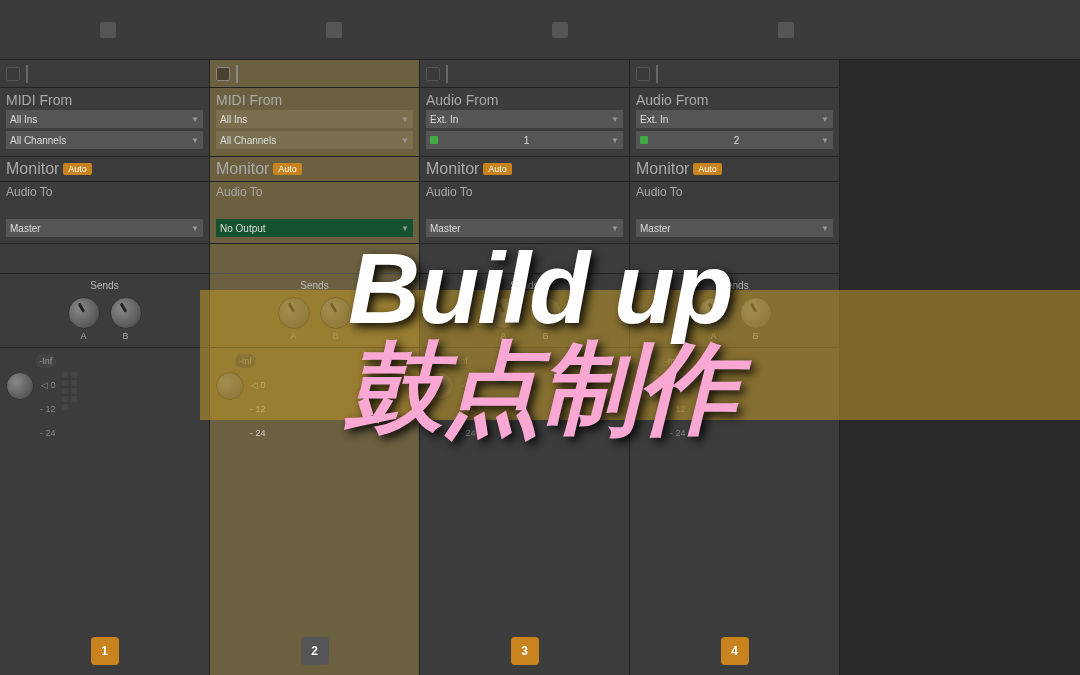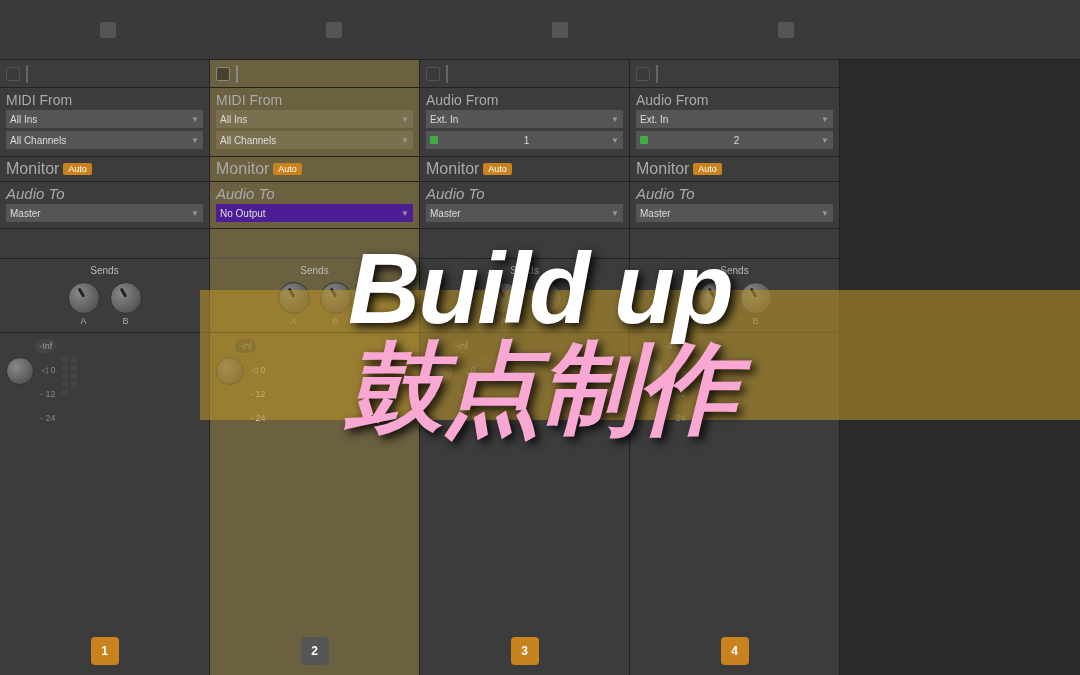--- a/index.html
+++ b/index.html
@@ -131,24 +131,23 @@
       color: #fff;
     }
 
     
     .audio-to-section {
       padding: 3px 6px;
       border-bottom: 1px solid #222;
     }
 
     .audio-to-label {
-      font-size: 15px;
+      font-size: 12px;
       color: #aaa;
-      margin-bottom: 2px;
-      font-style: italic;
+      margin-bottom: 20px;
     }
 
     
     .sends-section {
       padding: 6px;
       border-bottom: 1px solid #222;
     }
 
     .sends-label {
       font-size: 10px;
@@ -390,21 +389,21 @@
       </div>
     </div>
 
     <div class="monitor-row" style="background:#6b6040;">
       <span class="monitor-label">Monitor</span>
       <button class="monitor-btn auto">Auto</button>
     </div>
 
     <div class="audio-to-section" style="background:#6b6040;">
       <div class="audio-to-label">Audio To</div>
-      <div class="routing-dropdown" style="background:#4c1d95;">
+      <div class="routing-dropdown" style="background:#14532d;">
         <span>No Output</span>
         <span class="arrow">▼</span>
       </div>
     </div>
 
     <div style="height:30px;background:#6b6040;border-bottom:1px solid #555;"></div>
 
     <div class="sends-section" style="background:#6b6040;">
       <div class="sends-label">Sends</div>
       <div class="sends-knobs">

